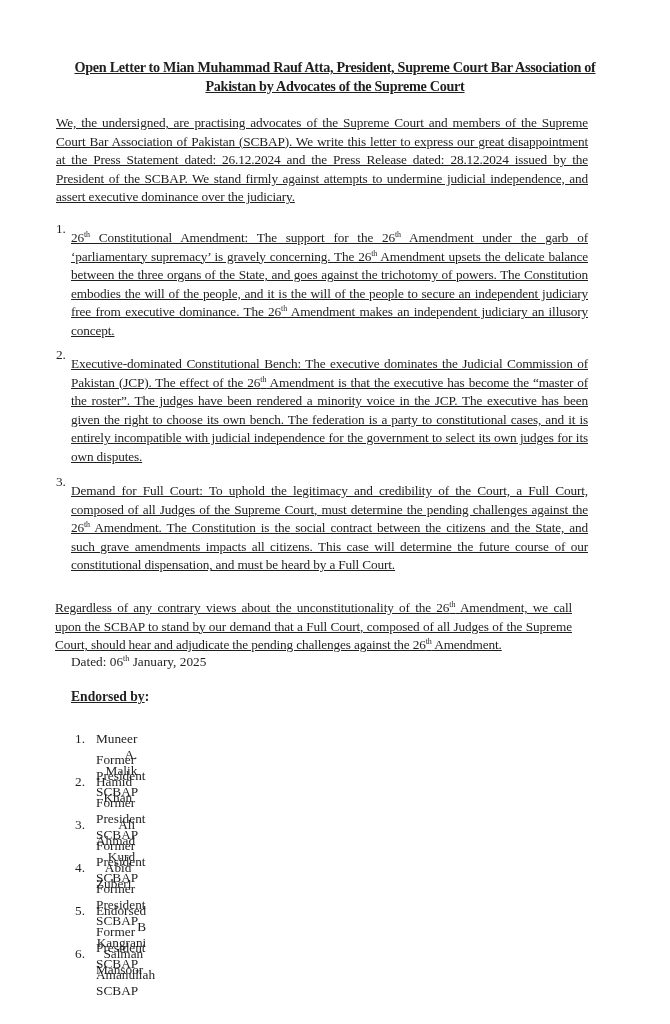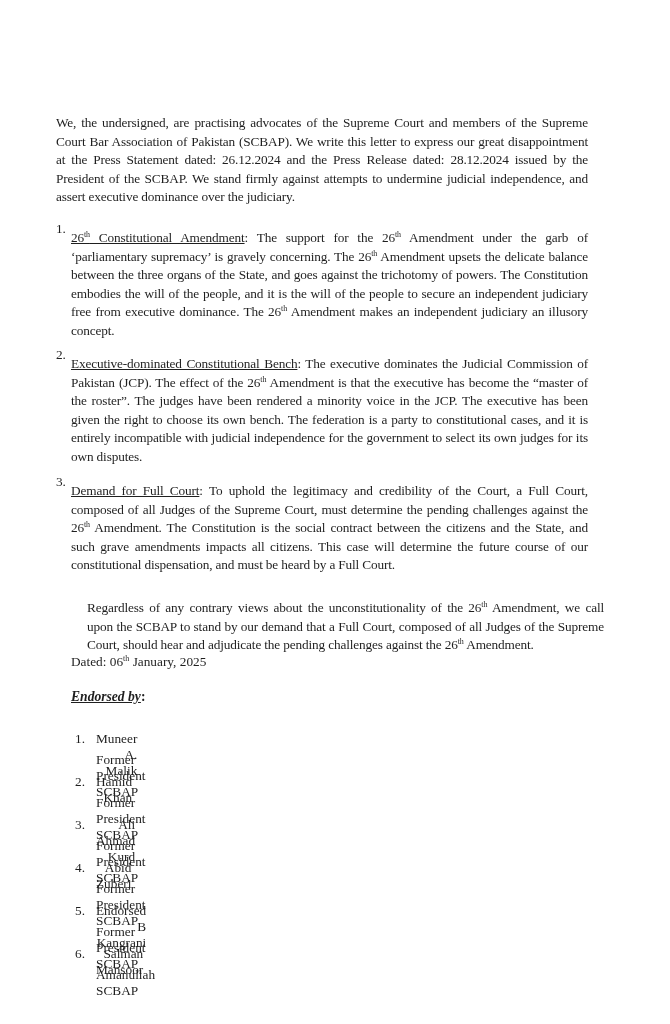--- a/index.html
+++ b/index.html
@@ -4,44 +4,48 @@
 <style>
   html, body { margin:0; padding:0; background:#ffffff; }
   body { width:670px; height:1024px; overflow:hidden; position:relative;
          font-family:"Liberation Serif", "DejaVu Serif", serif; color:#1f1f1f; }
   .page { position:absolute; left:0; top:0; width:670px; height:1024px; }
   .title { position:absolute; left:0; width:670px; text-align:center; font-weight:bold;
            font-size:15px; text-decoration:underline; letter-spacing:-0.2px; }
   .title sup { font-size:9px; }
   .subtitle { position:absolute; left:50px; width:570px; text-align:center; font-weight:bold;
               font-size:14.2px; line-height:19px; text-decoration:underline; letter-spacing:-0.3px; }
-  .para { position:absolute; text-align:justify; font-size:13.3px; line-height:18.6px; letter-spacing:-0.15px; }
+  .para { position:absolute; text-align:justify; font-size:13.3px; line-height:18.6px; letter-spacing:-0.15px;text-decoration:underline; }
   .para sup { font-size:8px; line-height:0; }
   .intro { left:56px; width:532px; top:114px; }
   .item { left:56px; width:532px; }
   .item .num { position:absolute; left:0; top:0; }
   .item .body { margin-left:15px;margin-top:9px; }
   .item .heading { text-decoration:underline; }
-  .closing { left:87px; width:517px; top:599px; }
+  .closing { left:55px; width:517px; top:599px; }
   .dated { position:absolute; left:71px; top:654px; font-size:13.3px; }
   .dated sup { font-size:8px; }
   .endorsed { position:absolute; left:71px; top:689px; font-size:13.6px; font-weight:bold; }
-  .endorsed .u { text-decoration:underline;font-style:italic; }
+  .endorsed .u { text-decoration:underline; }
   .signers { position:absolute; left:75px; top:731px; font-size:13.3px; }
   .signer { position:relative; height:43px; }
   .signer .n { position:absolute; left:0; top:0; }
   .signer .name { position:absolute; left:21px; top:0;text-align:right; }
   .signer .role { position:absolute; left:21px; top:21px; }
 </style>
 </head>
 <body>
 
 <div class="page">
 
 
+  <div class="subtitle" style="top:59px; margin-top:0; top:58px;">
+    <div>Open Letter to Mian Muhammad Rauf Atta, President, Supreme Court Bar Association of</div>
+    <div>Pakistan by Advocates of the Supreme Court</div>
+  </div>
 
   <div class="para intro">We, the undersigned, are practising advocates of the Supreme Court and members of the Supreme Court Bar Association of Pakistan (SCBAP). We write this letter to express our great disappointment at the Press Statement dated: 26.12.2024 and the Press Release dated: 28.12.2024 issued by the President of the SCBAP. We stand firmly against attempts to undermine judicial independence, and assert executive dominance over the judiciary.</div>
 
   <div class="para item" style="top:220px;">
     <span class="num">1.</span>
     <div class="body"><span class="heading"><span>26</span><sup>th</sup><span> Constitutional Amendment</span></span><span>: The support for the 26</span><sup>th</sup><span> Amendment under the garb of ‘parliamentary supremacy’ is gravely concerning. The 26</span><sup>th</sup><span> Amendment upsets the delicate balance between the three organs of the State, and goes against the trichotomy of powers. The Constitution embodies the will of the people, and it is the will of the people to secure an independent judiciary free from executive dominance. The 26</span><sup>th</sup><span> Amendment makes an independent judiciary an illusory concept.</span></div>
   </div>
 
   <div class="para item" style="top:346px;">
     <span class="num">2.</span>

